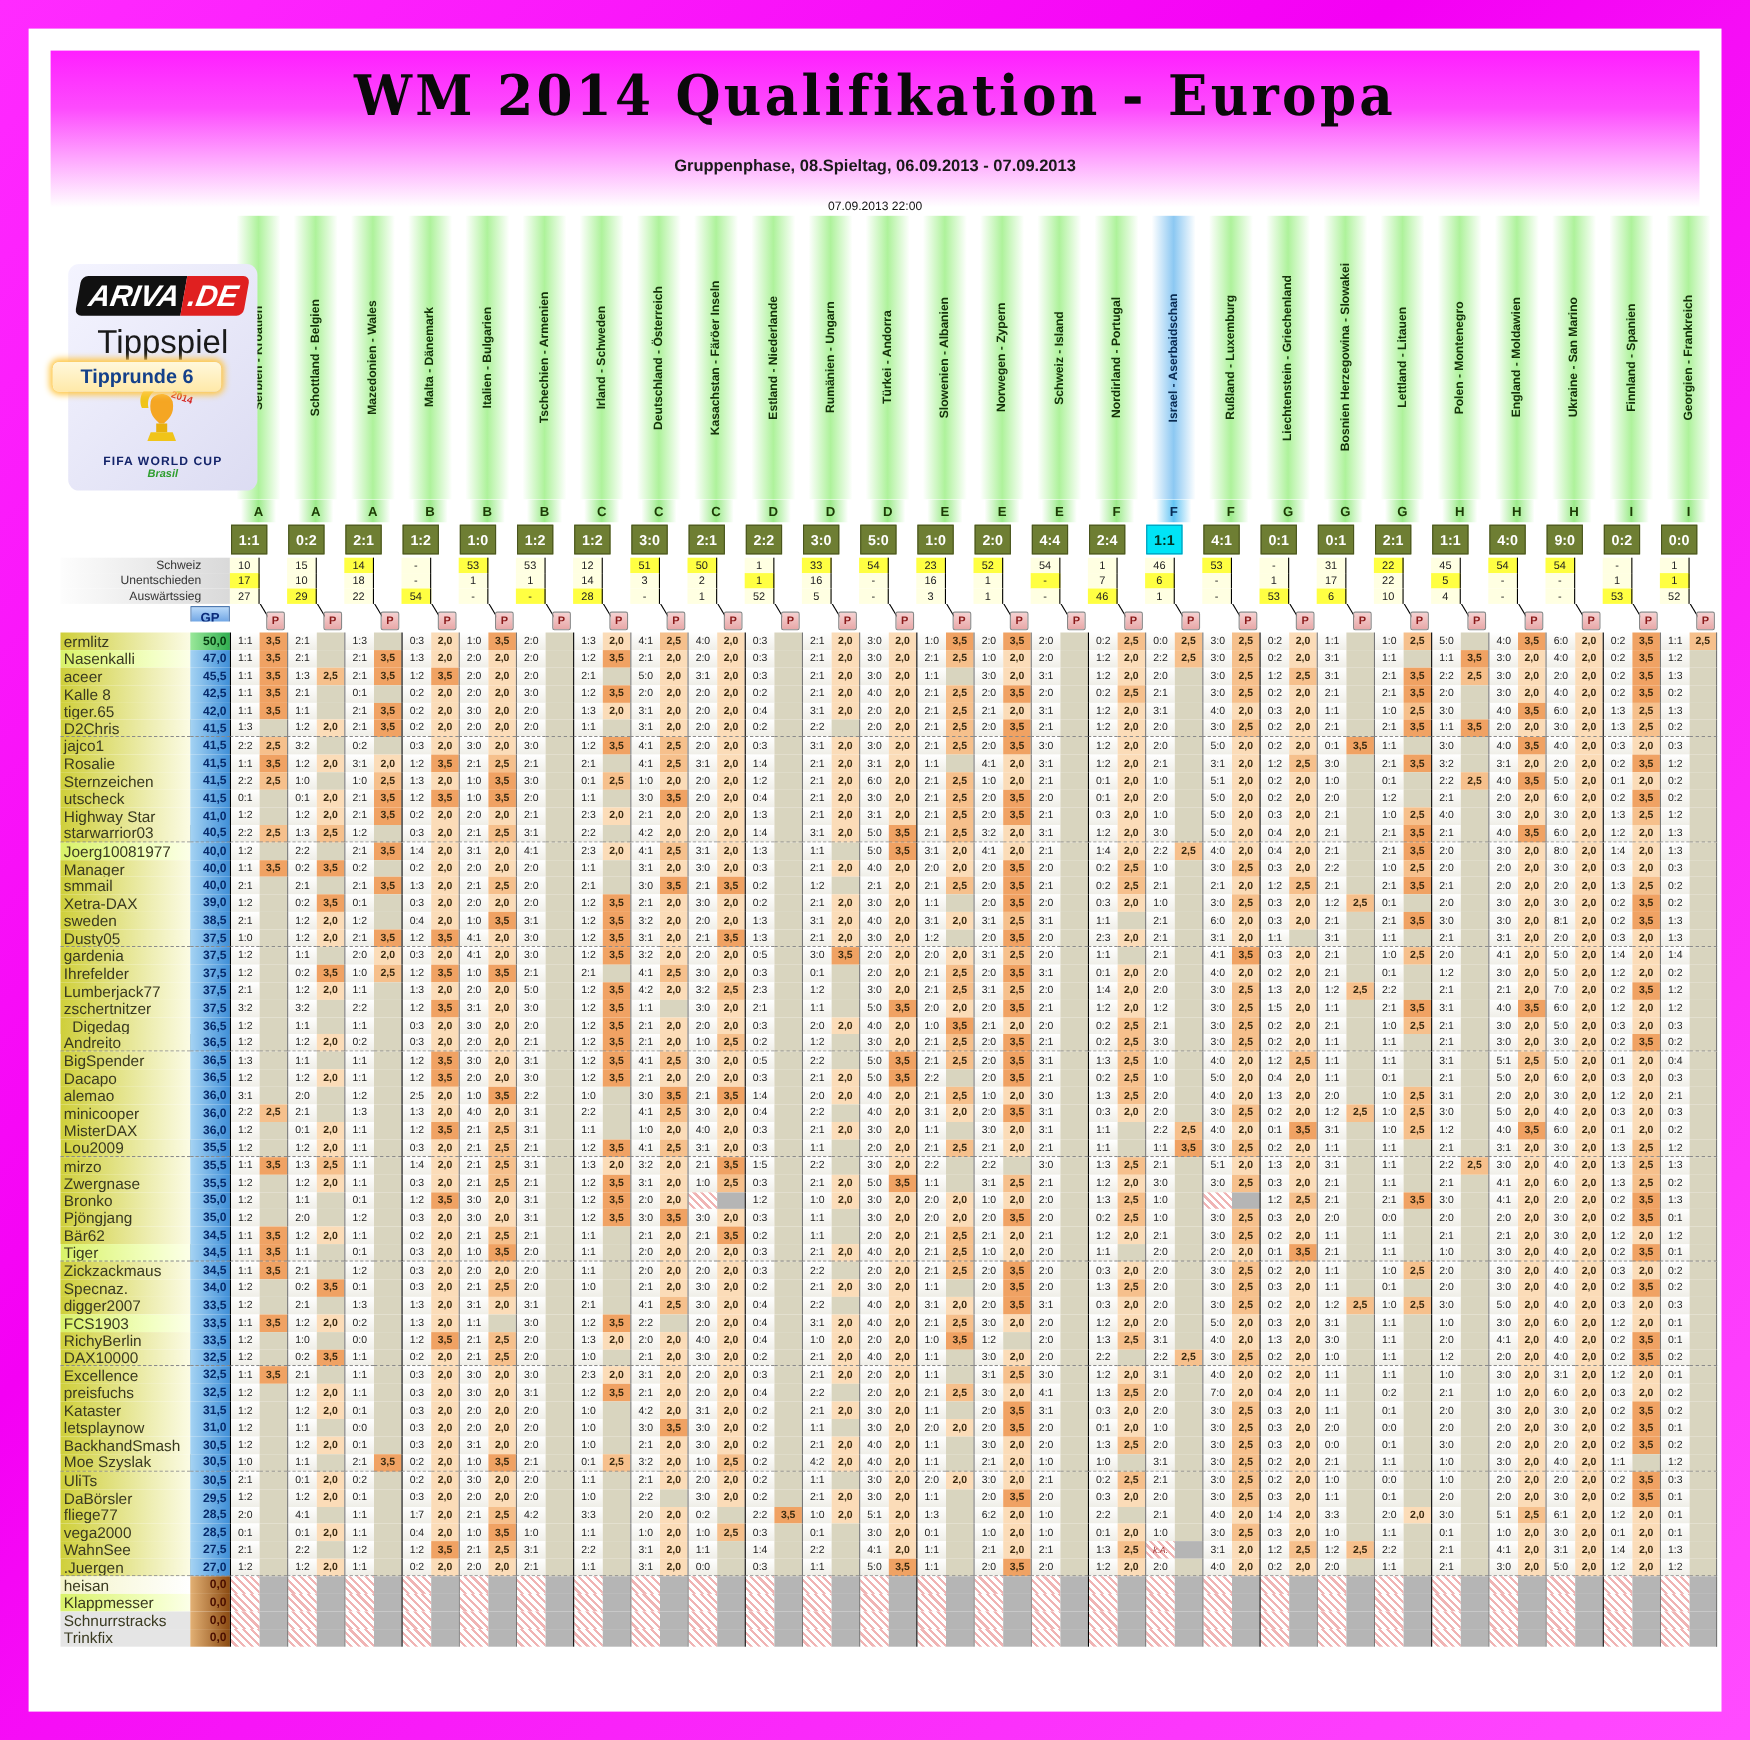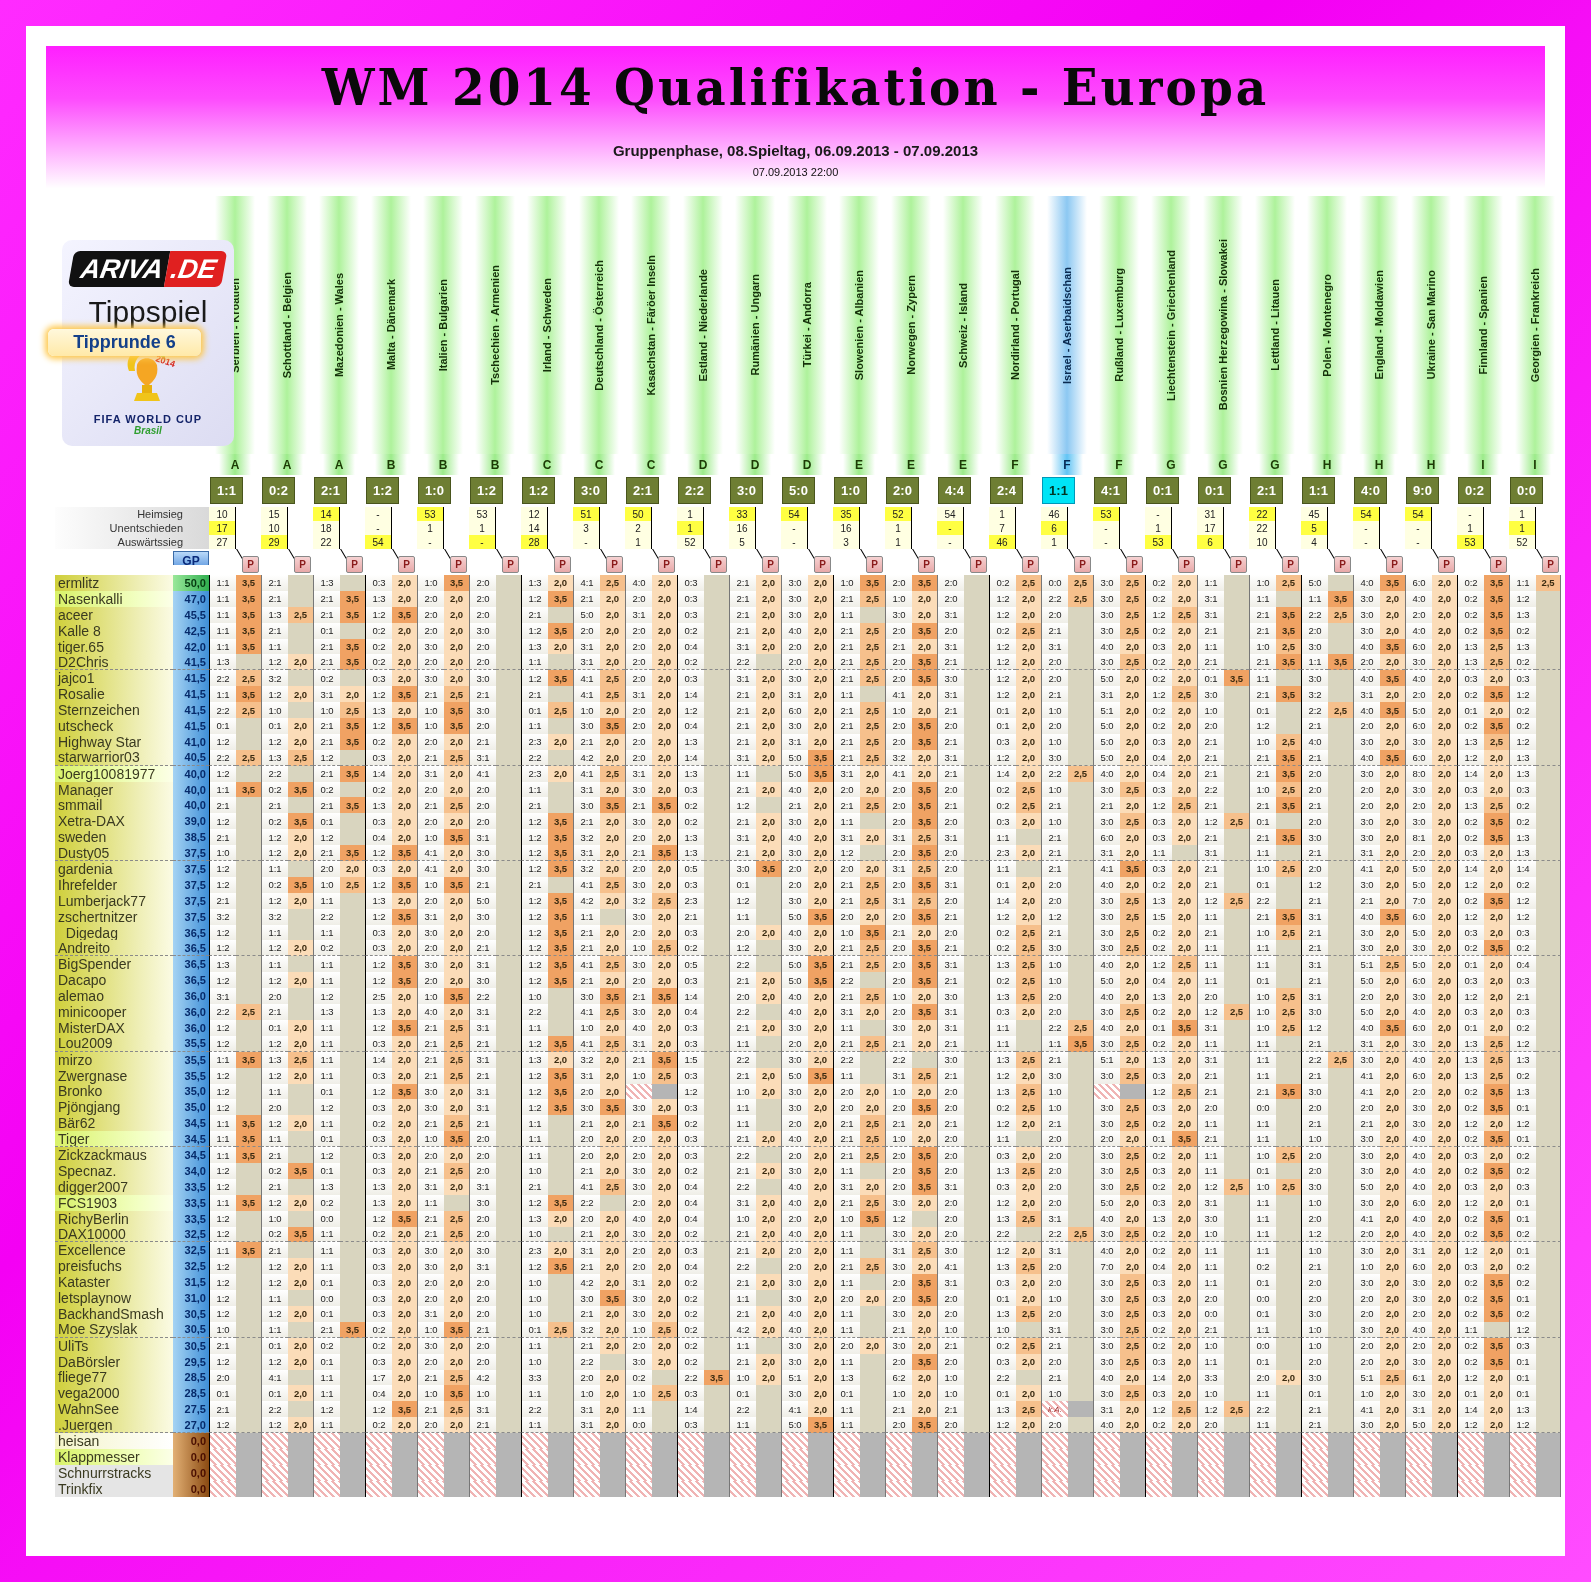--- a/index.html
+++ b/index.html
@@ -10,21 +10,21 @@
   .f2{position:absolute;inset:26px;background:#fff;}
   .content{position:absolute;inset:46px;background:#fff;}
   .titleband{position:absolute;left:0;top:0;width:100%;height:150px;
       background:linear-gradient(to bottom,#ff1fff 0%,#fd4bfd 35%,#ffffff 95%);}
   
   .title{position:absolute;left:0;top:14px;width:100%;text-align:center;
       font-family:"DejaVu Serif",serif;font-weight:bold;font-size:47px;color:#0a0a0a;
       letter-spacing:3px;transform:scaleY(1.08);}
   .subtitle{position:absolute;left:0;top:96px;width:100%;text-align:center;
       font-size:15px;font-weight:bold;color:#1a1a1a;}
-  .timestamp{position:absolute;left:0;top:120px;width:100%;text-align:center;
+  .timestamp{position:absolute;left:0;top:136px;width:100%;text-align:center;
       font-size:11px;color:#111;}
   
   .logoblock{position:absolute;left:16px;top:194px;width:172px;height:206px;border-radius:10px;
       background:linear-gradient(135deg,#f4f4ff,#dcdcf2);padding:6px 4px;box-sizing:border-box;text-align:center;}
   .ariva{display:inline-block;transform:skew(-10deg);margin-top:8px;white-space:nowrap;}
   .ariva .a1{background:#111;color:#fff;font-weight:bold;font-style:italic;font-size:27px;
       padding:3px 4px 3px 10px;border-radius:6px 0 0 6px;}
   .ariva .a2{background:#e02020;color:#fff;font-weight:bold;font-style:italic;font-size:27px;
       padding:3px 8px 3px 4px;border-radius:0 6px 6px 0;}
   .tippspiel{font-size:30px;color:#1a1a1a;margin-top:10px;font-family:"Liberation Sans",sans-serif;}
@@ -401,21 +401,21 @@
       </div>
       <div class="cell resrow">
         <div class="resbox">9:0</div>
       </div>
       <div class="cell resrow">
         <div class="resbox">0:2</div>
       </div>
       <div class="cell resrow">
         <div class="resbox">0:0</div>
       </div>
-      <div class="cell pctlabel">Heimsieg</div>
+      <div class="cell pctlabel">Schweiz</div>
       <div class="cell pctval">10</div>
       <div class="cell pctpad"></div>
       <div class="cell pctval">15</div>
       <div class="cell pctpad"></div>
       <div class="cell pctval hl">14</div>
       <div class="cell pctpad"></div>
       <div class="cell pctval">-</div>
       <div class="cell pctpad"></div>
       <div class="cell pctval hl">53</div>
       <div class="cell pctpad"></div>
@@ -426,21 +426,21 @@
       <div class="cell pctval hl">51</div>
       <div class="cell pctpad"></div>
       <div class="cell pctval hl">50</div>
       <div class="cell pctpad"></div>
       <div class="cell pctval">1</div>
       <div class="cell pctpad"></div>
       <div class="cell pctval hl">33</div>
       <div class="cell pctpad"></div>
       <div class="cell pctval hl">54</div>
       <div class="cell pctpad"></div>
-      <div class="cell pctval hl">35</div>
+      <div class="cell pctval hl">23</div>
       <div class="cell pctpad"></div>
       <div class="cell pctval hl">52</div>
       <div class="cell pctpad"></div>
       <div class="cell pctval">54</div>
       <div class="cell pctpad"></div>
       <div class="cell pctval">1</div>
       <div class="cell pctpad"></div>
       <div class="cell pctval">46</div>
       <div class="cell pctpad"></div>
       <div class="cell pctval hl">53</div>

